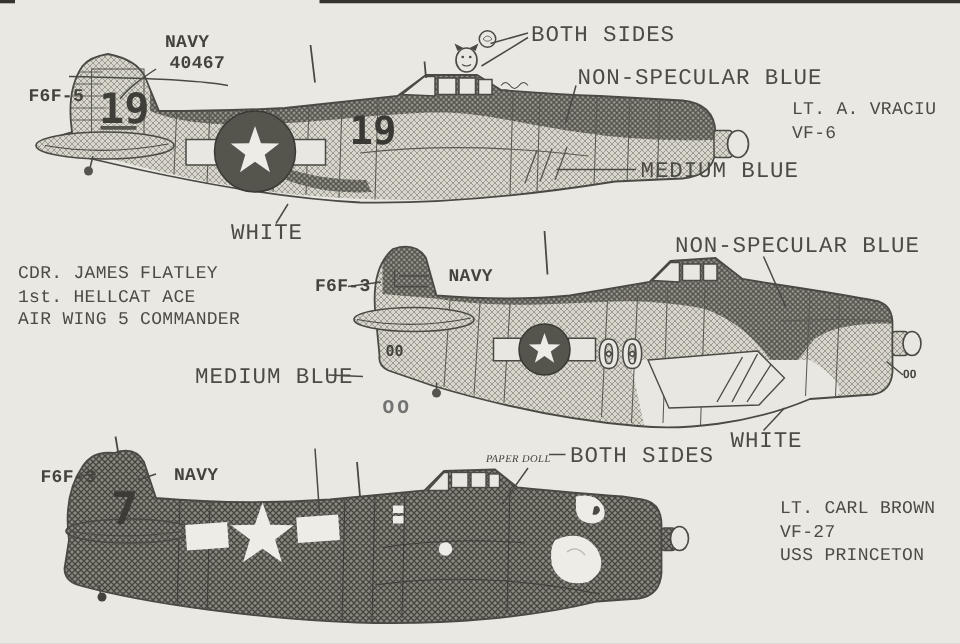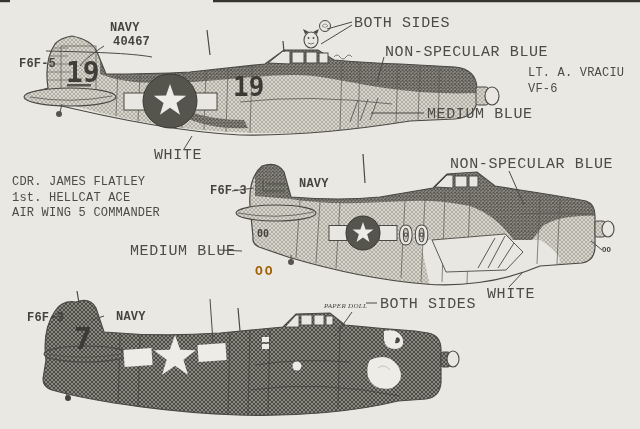--- a/index.html
+++ b/index.html
@@ -7,21 +7,21 @@
           overflow:hidden; font-family:"Liberation Mono", monospace; }
   .art  { position:absolute; left:0; top:0; }
   .lbl  { position:absolute; font-size:15px; letter-spacing:0.6px; color:#4c4b45; white-space:nowrap; }
   .tag  { position:absolute; font-family:Liberation Mono, monospace; font-weight:700;
           font-size:12px; letter-spacing:0.2px; color:#45443c; white-space:nowrap;padding-left:11px; }
   .pblock { position:absolute; font-size:12px; letter-spacing:0.2px; color:#4c4b45;
           line-height:15.5px; white-space:nowrap; }
   .pblock div { height:15.5px; }
   .tinyart { position:absolute; font-family:"Liberation Serif", serif; font-style:italic;
           font-weight:400; font-size:7px; letter-spacing:0.3px; color:#45443c; white-space:nowrap; }
-  .code-oo { position:absolute; font-size:13px; font-weight:700; letter-spacing:2px; color:#a16207;font-family:Liberation Mono, monospace; }
+  .code-oo { position:absolute; font-size:13px; font-weight:700; letter-spacing:2px; color:#737373;font-family:Liberation Mono, monospace; }
   .code-cowl { position:absolute; font-family:"Liberation Sans", sans-serif; font-weight:700;
           font-size:8px; color:#45443c; }
 </style>
 </head>
 <body>
 
 <div class="page">
 
   <svg class="art" width="640" height="429" viewBox="0 0 640 429">
     <defs>
@@ -237,14 +237,19 @@
   <div class="lbl" style="left:450px;top:156px">NON-SPECULAR BLUE</div>
   <div class="lbl" style="left:130px;top:243px">MEDIUM BLUE</div>
   <div class="code-oo" style="left:255px;top:264px">OO</div>
   <div class="code-cowl" style="left:602px;top:245px">00</div>
   <div class="lbl" style="left:487px;top:286px">WHITE</div>
 
   <div class="tag" style="left:16px;top:311px">F6F-3</div>
   <div class="tag" style="left:105px;top:310px">NAVY</div>
   <div class="tinyart" style="left:324px;top:302px">PAPER DOLL</div>
   <div class="lbl" style="left:380px;top:296px">BOTH SIDES</div>
+  <div class="pblock" style="left:520px;top:331px;line-height:16px">
+    <div>LT. CARL BROWN</div>
+    <div>VF-27</div>
+    <div>USS PRINCETON</div>
+  </div>
 
 </div>
 
 </body></html>

